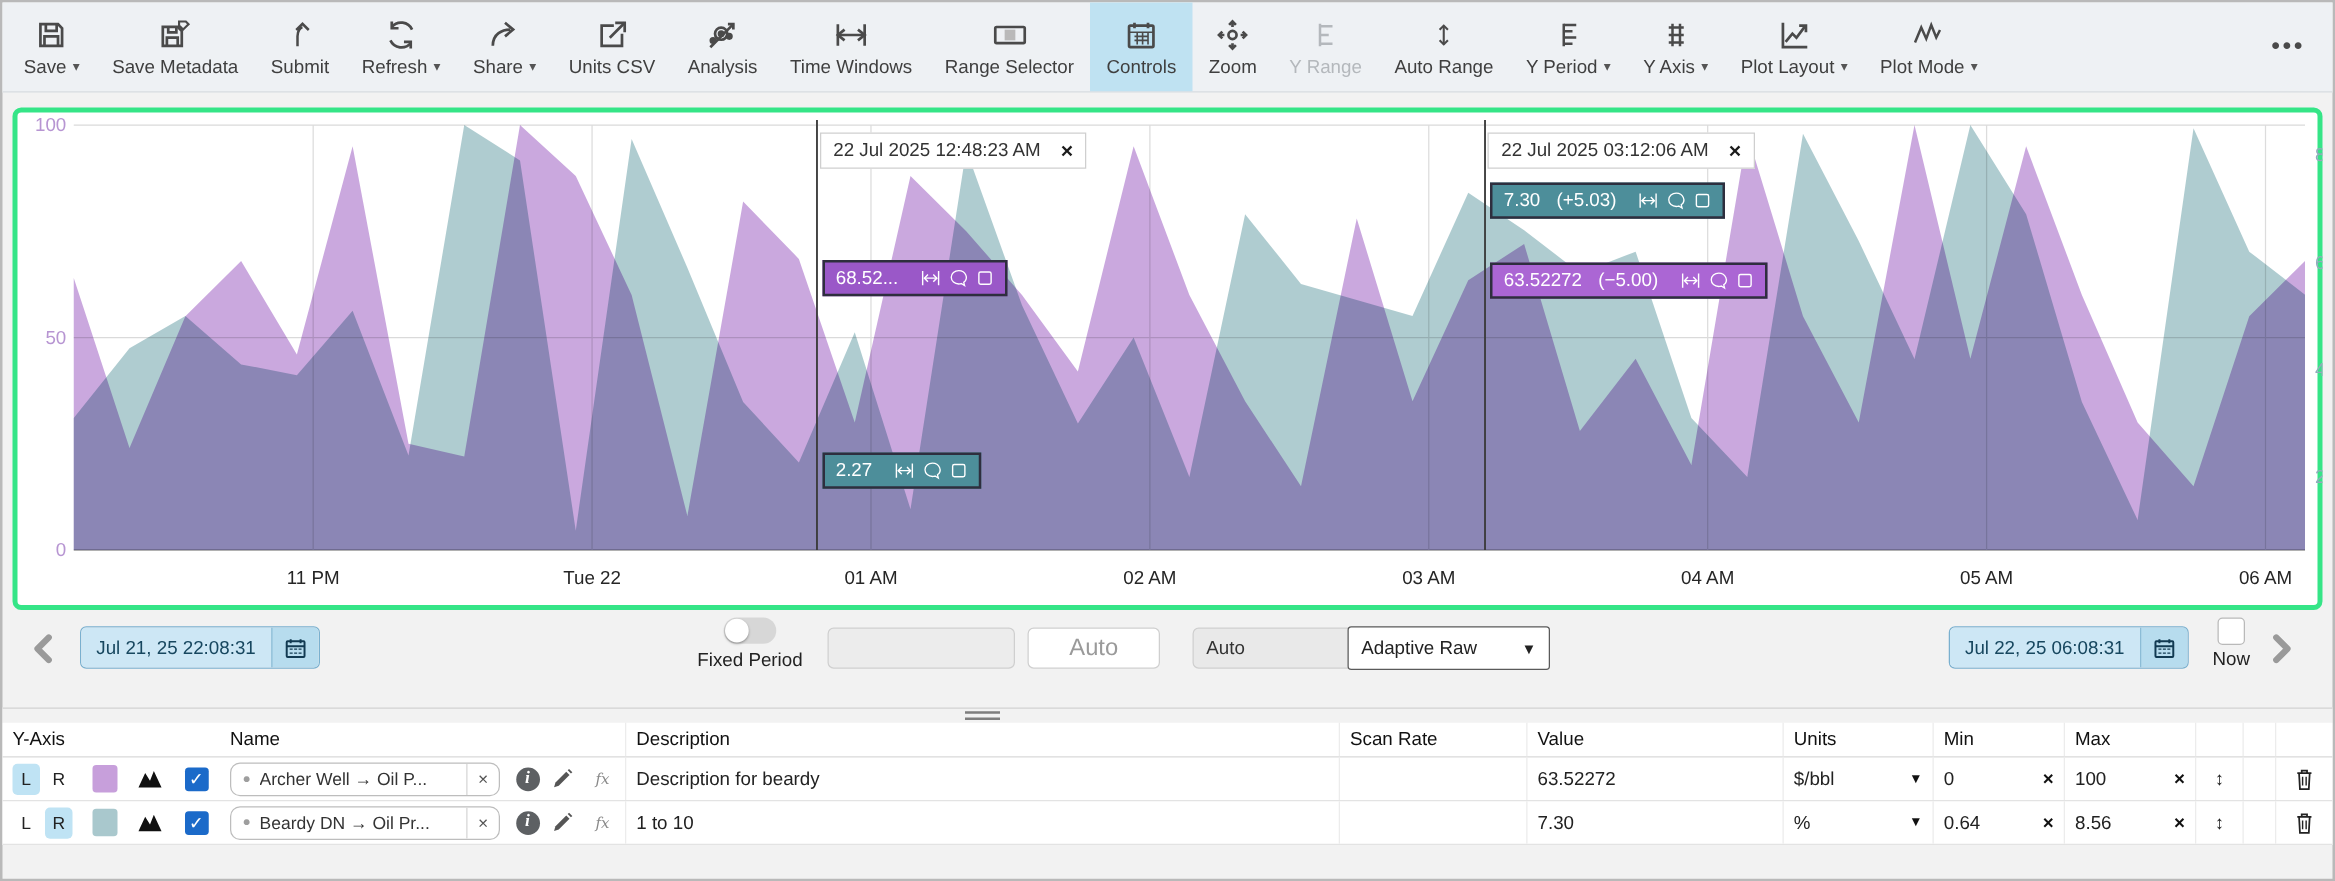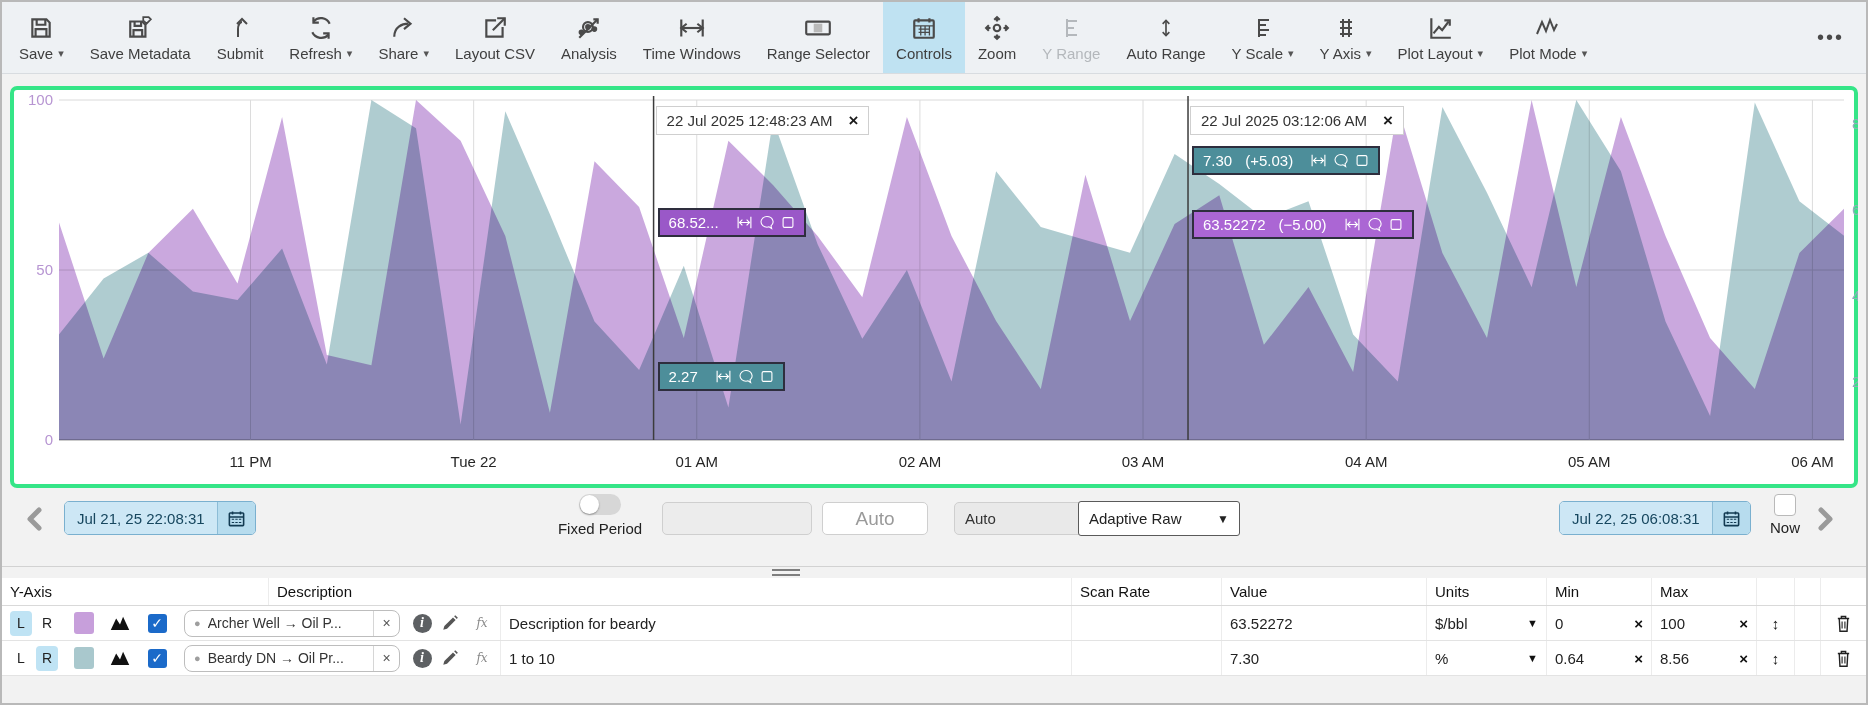--- a/index.html
+++ b/index.html
@@ -191,21 +191,21 @@
     </div>
     <div class="tb">
       <span class="tb-icon">
           <svg width="26" height="26" viewBox="0 0 24 24">
             <path d="M13 5H4v15h15v-9"></path>
             <path d="M10 14L21 3"></path>
             <path d="M14 3h7v7" fill="none"></path>
           </svg>
         </span>
       <span class="tb-label">
-          <span>Layout CSV</span>
+          <span>Units CSV</span>
         </span>
     </div>
     <div class="tb">
       <span class="tb-icon">
           <svg width="26" height="26" viewBox="0 0 24 24" stroke-width="1.8">
             <circle cx="5" cy="16" r="1.6" fill="#4a4a4a"></circle>
             <circle cx="11" cy="11" r="1.6" fill="#4a4a4a"></circle>
             <circle cx="17" cy="13" r="1.6" fill="#4a4a4a"></circle>
             <circle cx="11" cy="11" r="4.5"></circle>
             <path d="M3 21L20 4"></path>
@@ -286,21 +286,21 @@
         </span>
     </div>
     <div class="tb">
       <span class="tb-icon">
           <svg width="24" height="26" viewBox="0 0 24 24" stroke-width="2.2">
             <path d="M8 3v18"></path>
             <path d="M8 4h10M8 9h7M8 14h10M8 19h7"></path>
           </svg>
         </span>
       <span class="tb-label">
-          <span>Y Scale</span>
+          <span>Y Period</span>
           <span class="caret">▾</span>
         </span>
     </div>
     <div class="tb">
       <span class="tb-icon">
           <svg width="24" height="26" viewBox="0 0 24 24" stroke-width="2.2">
             <path d="M9 3v18M15 3v18"></path>
             <path d="M6 6h12M6 12h12M6 18h12"></path>
           </svg>
         </span>
@@ -496,20 +496,21 @@
   <div class="divider">
     <div class="drag-handle"></div>
   </div>
 
   <div class="trace-table">
     <div class="t-row t-head">
       <div class="c c-axis">Y-Axis</div>
       <div class="c c-swatch"></div>
         <div class="c c-shape"></div>
         <div class="c c-check"></div>
+      <div class="c c-name">Name</div>
       <div class="c c-info"></div>
         <div class="c c-pencil"></div>
         <div class="c c-fx"></div>
       <div class="c c-desc">Description</div>
       <div class="c c-scan">Scan Rate</div>
       <div class="c c-value">Value</div>
       <div class="c c-units">Units</div>
       <div class="c c-min">Min</div>
       <div class="c c-max">Max</div>
       <div class="c c-upd"></div>

